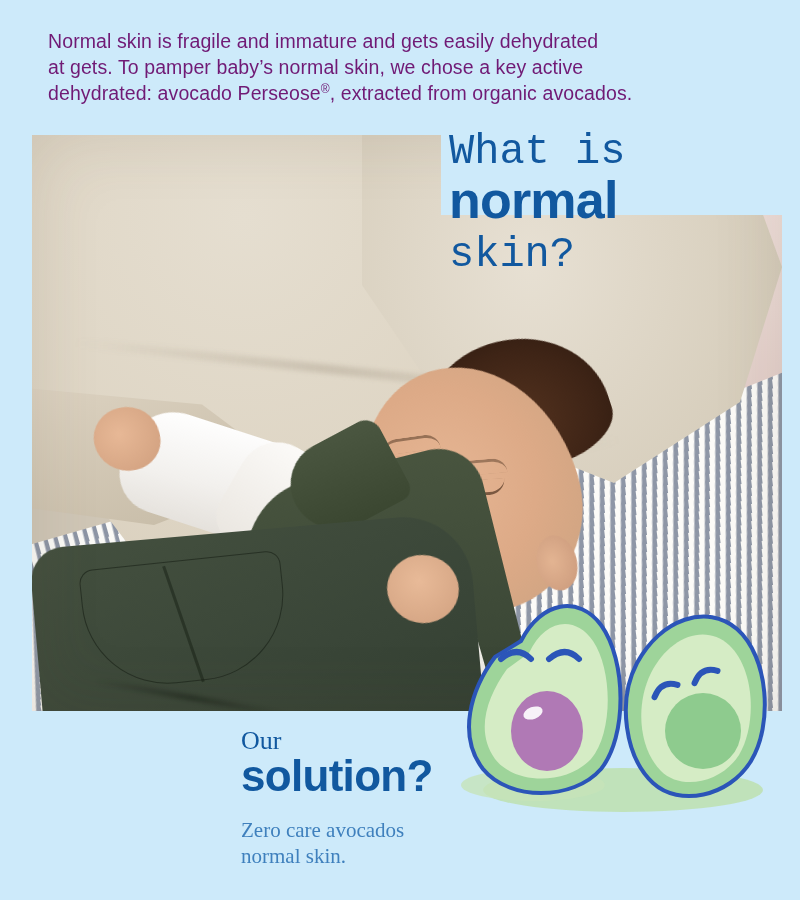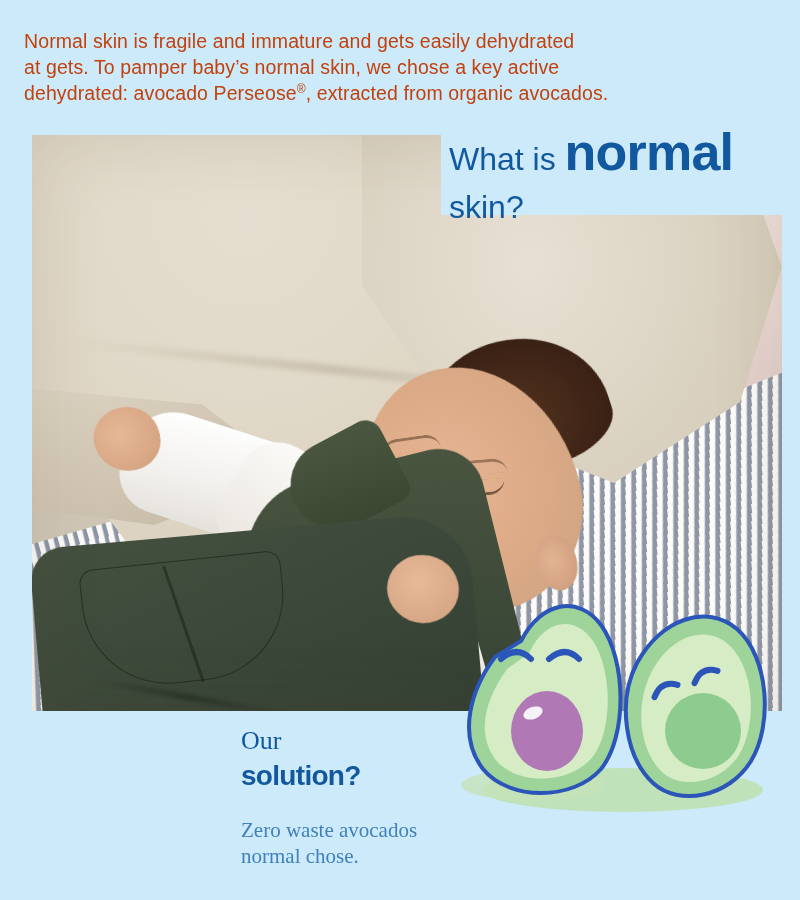--- a/index.html
+++ b/index.html
@@ -6,24 +6,24 @@
   body{
     width:800px;height:900px;overflow:hidden;
     background:#cdeafa;
     font-family:"Liberation Sans", sans-serif;
     position:relative;
   }
   .page{position:relative;width:800px;height:900px;overflow:hidden;background:#cdeafa;}
 
   
   .intro{
-    position:absolute;left:24px;top:28px;width:700px;
+    position:absolute;left:48px;top:28px;width:700px;
     font-family:"Liberation Sans", sans-serif;
     font-size:19.5px;line-height:26px;
-    color:#c2410c;letter-spacing:.1px;
+    color:#701a75;letter-spacing:.1px;
   }
   .intro sup{font-size:.62em;vertical-align:super;line-height:0;}
 
   
   .photo{
     position:absolute;left:32px;top:135px;width:750px;height:576px;
     overflow:hidden;background:#cfc6b6;
   }
   .photo > *{position:absolute;}
 
@@ -248,38 +248,38 @@
   
   .head-panel{
     position:absolute;left:441px;top:131px;width:359px;height:84px;
     background:#cdeafa;
   }
   .h1{
     position:absolute;left:449px;top:131px;width:351px;
     color:#11589f;line-height:42px;letter-spacing:0px;
   }
   .h1 .ser{
-    font-family:Liberation Sans, sans-serif;font-weight:400;font-size:32px;
+    font-family:Liberation Mono, monospace;font-weight:400;font-size:42px;
   }
   .h1 .bld{
     font-family:"Liberation Sans", sans-serif;font-weight:700;font-size:52px;
     letter-spacing:-.8px;
   }
 
   
   .avos{position:absolute;left:455px;top:585px;width:320px;height:240px;}
 
   
   .h2{
     position:absolute;left:241px;top:722px;width:260px;
     color:#11589f;line-height:38px;
   }
   .h2 .ser{font-family:"Liberation Serif", serif;font-size:26px;font-weight:400;display:block;}
   .h2 .bld{
-    font-family:"Liberation Sans", sans-serif;font-weight:700;font-size:28px;
+    font-family:"Liberation Sans", sans-serif;font-weight:700;font-size:44px;
     display:block;margin-top:-3px;letter-spacing:-.7px;
   }
   .sub{
     position:absolute;left:241px;top:817px;width:270px;
     font-family:"Liberation Serif", serif;
     font-size:21px;line-height:26px;color:#3f80bd;
   }
 </style>
 </head>
 <body>
@@ -365,17 +365,17 @@
       <path d="M94 74 q16 -14 30 0" fill="none" stroke="#2b55b8" stroke-width="6" stroke-linecap="round"></path>
     </g>
   </svg>
 
   <div class="h2">
     <span class="ser">Our</span>
     <span class="bld">solution?</span>
   </div>
 
   <div class="sub">
-    <div>Zero waste avocados</div>
-    <div>normal chose.</div>
+    <div>Zero care avocados</div>
+    <div>normal skin.</div>
   </div>
 
 </div>
 
 </body></html>

